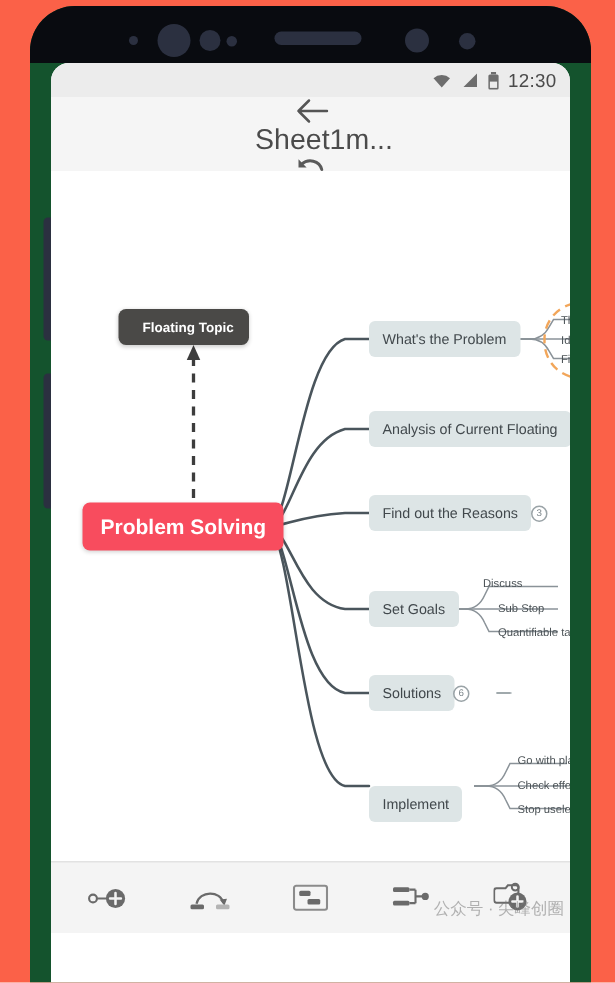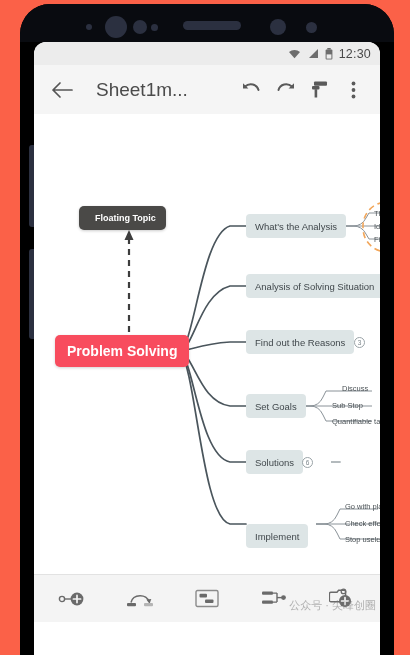--- a/index.html
+++ b/index.html
@@ -8,21 +8,21 @@
     overflow: hidden;
     font-family: "Liberation Sans", sans-serif;
   }
   body { background: #FB6148; position: relative; }
 
   
   .phone-frame {
     position: absolute;
     left: 20px; top: 4px;
     width: 374px; height: 651px;
-    background: #000000;
+    background: #14532d;
     border-radius: 30px 30px 0 0;
     overflow: hidden;
   }
   .notch-bar {
     position: absolute; left: 0; top: 0;
     width: 100%; height: 38px;
     background: #090b10;
   }
   .cam { position: absolute; border-radius: 50%; background: #2b3040; }
   .speaker {
@@ -57,20 +57,21 @@
   .status-bar .ic { display: block; }
   .clock {
     font-size: 12.5px; color: #4a4a4a; letter-spacing: .2px;
   }
 
   
   .app-bar {
     height: 49px; background: #f5f5f5;
     display: flex; align-items: center;
     padding: 0 10px 0 11px;
+    flex-direction: column;
   }
   .title {
     font-size: 19px; color: #4b4b4b;
     margin-left: 17px; white-space: nowrap;
     font-weight: 400;
   }
   .app-bar .spacer { flex: 1; }
   .abtn {
     width: 34px; height: 34px;
     display: flex; align-items: center; justify-content: center;
@@ -287,25 +288,25 @@
 
       <div class="node central" style="left:21px; top:221px;">
         <span>Problem Solving</span>
       </div>
 
       <div class="node floating" style="left:45px; top:92px;padding-left:16px;">
         <span>Floating Topic</span>
       </div>
 
       <div class="node branch" style="left:212px; top:100px;">
-        <span>What's the Analysis</span>
+        <span>What's the Problem</span>
       </div>
 
       <div class="node branch" style="left:212px; top:160px;">
-        <span>Analysis of Solving Situation</span>
+        <span>Analysis of Current Floating</span>
       </div>
 
       <div class="node branch" style="left:212px; top:280px;">
         <span>Set Goals</span>
       </div>
 
       <div class="node branch" style="left:212px; top:216px;justify-content:flex-end;">
         <span>Find out the Reasons</span>
       </div>
       <div class="badge" style="left:320px; top:223px;">3</div>
@@ -316,21 +317,21 @@
       <div class="badge" style="left:268px; top:343px;">6</div>
 
       <div class="node branch" style="left:212px; top:410px;">
         <span>Implement</span>
       </div>
 
       <div class="leaf" style="left:340px; top:95px;">Th</div>
       <div class="leaf" style="left:340px; top:108px;">Ide</div>
       <div class="leaf" style="left:340px; top:121px;">Fin</div>
 
-      <div class="leaf" style="left:288px; top:270px;margin-left:20px;">Discuss</div>
+      <div class="leaf" style="left:288px; top:270px;">Discuss</div>
       <div class="leaf" style="left:298px; top:287px;">Sub Stop</div>
       <div class="leaf" style="left:298px; top:303px;">Quantifiable targe</div>
 
       <div class="leaf" style="left:311px; top:388px;">Go with plans</div>
       <div class="leaf" style="left:311px; top:405px;">Check effect of</div>
       <div class="leaf" style="left:311px; top:421px;">Stop useless so</div>
 
       <div class="toolbar">
 
         <div class="tb-item">

